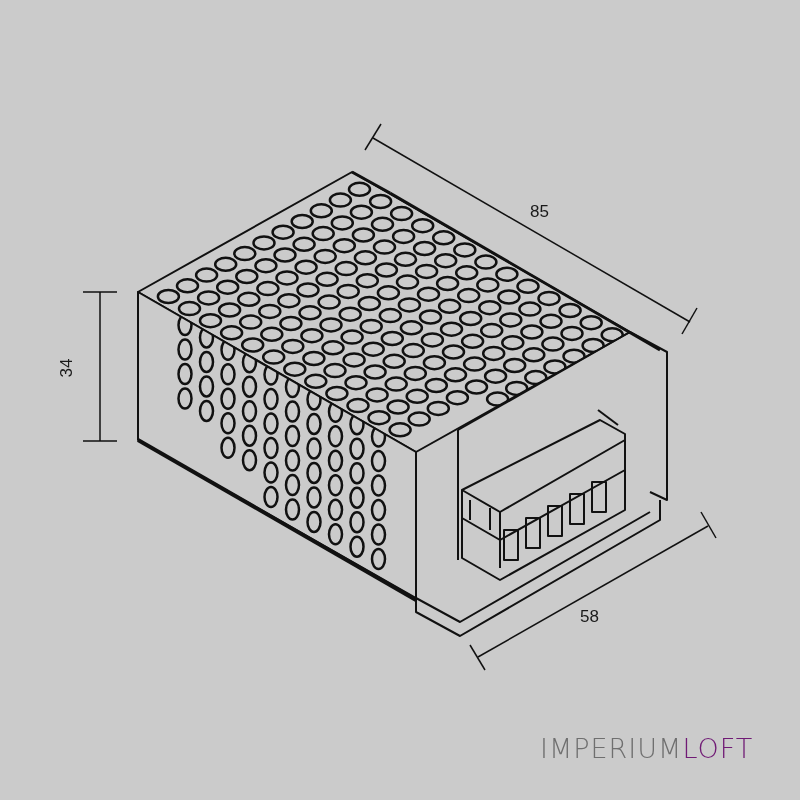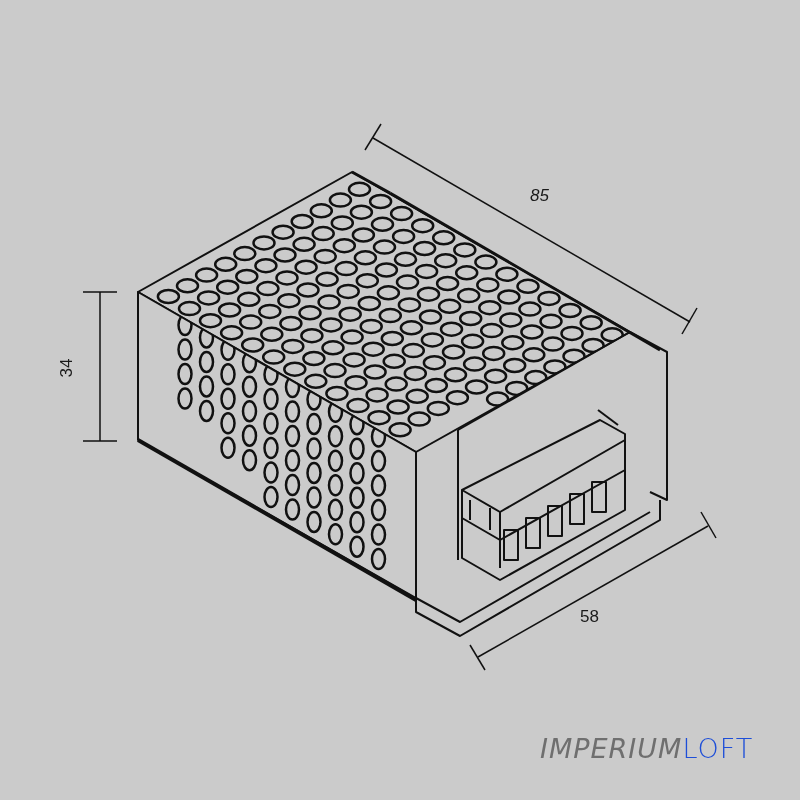--- a/index.html
+++ b/index.html
@@ -1,24 +1,24 @@
 <!DOCTYPE html>
 <html><head>
 <meta charset="utf-8">
 <style>
   html, body { margin:0; padding:0; }
   body { width:800px; height:800px; background:#cbcbcb; position:relative; overflow:hidden; font-family:"Liberation Sans", sans-serif; }
   #drawing { position:absolute; left:0; top:0; width:800px; height:800px; }
   .dim-label { position:absolute; font-family:"Liberation Sans", sans-serif; font-size:17px; color:#1a1a1a; }
-  #dim-length-label { left:530px; top:186px;font-style:italic; }
+  #dim-length-label { left:530px; top:202px; }
   #dim-width-label { left:580px; top:607px; }
   #dim-height-label { left:58px; top:358px; transform:rotate(-90deg); transform-origin:center; }
   #brand { position:absolute; left:540px; top:733px; font-family:"DejaVu Sans", sans-serif; font-size:27px; letter-spacing:1px; font-weight:300; }
-  #brand .a { color:#6f6f6f;font-style:italic; }
-  #brand .b { color:#1d4ed8; }
+  #brand .a { color:#6f6f6f; }
+  #brand .b { color:#701a75; }
 </style>
 </head>
 <body>
 
 <svg id="drawing" viewBox="0 0 800 800" xmlns="http://www.w3.org/2000/svg">
   <defs>
     <clipPath id="topclip">
         <polygon points="138,292 352,172 630,332 416,452"></polygon>
       </clipPath>
     <clipPath id="sideclip">

